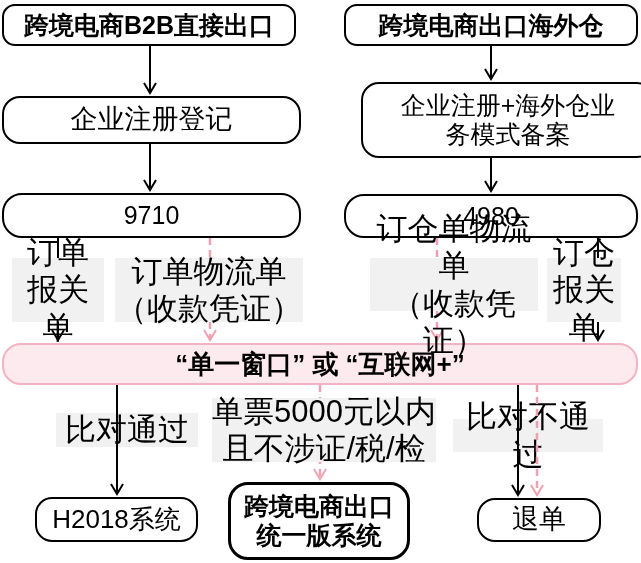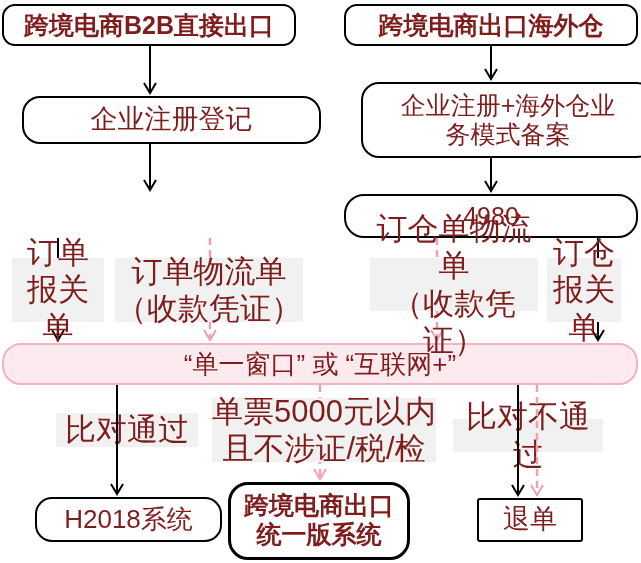--- a/index.html
+++ b/index.html
@@ -1,32 +1,32 @@
 <!DOCTYPE html>
 <html><head>
 <meta charset="utf-8">
 <style>
   html,body{margin:0;padding:0;background:#ffffff;}
   .canvas{
     position:relative;width:641px;height:563px;background:#ffffff;overflow:hidden;
-    font-family:"Liberation Sans","DejaVu Sans",sans-serif;color:#7f1d1d;
+    font-family:"Liberation Sans","DejaVu Sans",sans-serif;color:#000000;
   }
   svg.connectors{position:absolute;left:0;top:0;z-index:1;pointer-events:none;}
   svg.connectors-top{position:absolute;left:0;top:0;z-index:3;pointer-events:none;}
   .node{
     position:absolute;box-sizing:border-box;background:#ffffff;border:2px solid #000000;
     display:flex;align-items:center;justify-content:center;text-align:center;
     white-space:pre-line;line-height:1.15;z-index:2;
   }
   .node.bold{font-weight:700;}
-  .node.thick{border-width:3px;font-family:Liberation Serif, serif;}
+  .node.thick{border-width:3px;}
   .bar{
     position:absolute;box-sizing:border-box;background:#fdeaee;border:2px solid #f2b3c2;
     display:flex;align-items:center;justify-content:center;text-align:center;
-    font-weight:400;z-index:2;
+    font-weight:700;z-index:2;
   }
   .edge-label{
     position:absolute;box-sizing:border-box;background:#f1f1f1;
     display:flex;align-items:center;justify-content:center;text-align:center;
     white-space:pre-line;line-height:1.2;font-size:31px;z-index:2;
   }
 </style>
 </head>
 <body>
 
@@ -53,25 +53,26 @@
     <line x1="437" y1="238" x2="437" y2="340" stroke="#f0a1b0" stroke-width="2.5" stroke-dasharray="7 5" marker-end="url(#mPink)"></line>
     <line x1="598" y1="238" x2="598" y2="340" stroke="#000000" stroke-width="2" marker-end="url(#mBlack)"></line>
 
     <line x1="320" y1="385" x2="320" y2="479" stroke="#f0a1b0" stroke-width="2.5" stroke-dasharray="7 5" marker-end="url(#mPink)"></line>
   </svg>
 
   <div class="node bold" style="left:2px;top:4px;width:294px;height:42px;border-radius:13px;font-size:25px;">跨境电商B2B直接出口</div>
 
   <div class="node bold" style="left:344px;top:4px;width:294px;height:42px;border-radius:13px;font-size:25px;">跨境电商出口海外仓</div>
 
-  <div class="node" style="left:2px;top:96px;width:299px;height:48px;border-radius:18px;font-size:27px;margin-left:20px;">企业注册登记</div>
+  <div class="node" style="left:2px;top:96px;width:299px;height:48px;border-radius:18px;font-size:27px;">企业注册登记</div>
 
   <div class="node" style="left:361px;top:82px;width:294px;height:76px;border-radius:18px;font-size:25px;">企业注册+海外仓业
 务模式备案</div>
 
+  <div class="node" style="left:2px;top:193px;width:299px;height:45px;border-radius:20px;font-size:25px;">9710</div>
 
   <div class="node" style="left:344px;top:194px;width:294px;height:44px;border-radius:20px;font-size:25px;">4980</div>
 
   <div class="bar" style="left:2px;top:343px;width:636px;height:42px;border-radius:19px;font-size:26px;">“单一窗口” 或 “互联网+”</div>
 
   <div class="edge-label" style="left:12px;top:258px;width:92px;height:64px;">订单
 报关单</div>
 
   <div class="edge-label" style="left:115px;top:258px;width:188px;height:64px;">订单物流单
 （收款凭证）</div>
@@ -82,26 +83,26 @@
   <div class="edge-label" style="left:547px;top:258px;width:74px;height:64px;">订仓
 报关单</div>
 
   <div class="edge-label" style="left:56px;top:413px;width:142px;height:34px;">比对通过</div>
 
   <div class="edge-label" style="left:212px;top:398px;width:224px;height:64px;">单票5000元以内
 且不涉证/税/检</div>
 
   <div class="edge-label" style="left:453px;top:419px;width:150px;height:33px;">比对不通过</div>
 
-  <div class="node" style="left:35px;top:497px;width:187px;height:45px;border-radius:17px;font-size:26px;">H2018系统</div>
+  <div class="node" style="left:35px;top:497px;width:163px;height:45px;border-radius:17px;font-size:26px;">H2018系统</div>
 
   <div class="node bold thick" style="left:228px;top:482px;width:182px;height:78px;border-radius:20px;font-size:25px;">跨境电商出口
 统一版系统</div>
 
-  <div class="node" style="left:477px;top:498px;width:106px;height:44px;border-radius:3px;font-size:27px;">退单</div>
+  <div class="node" style="left:477px;top:498px;width:124px;height:44px;border-radius:18px;font-size:27px;">退单</div>
 
   <svg class="connectors-top" width="641" height="563" viewBox="0 0 641 563">
     <line x1="117" y1="385" x2="117" y2="494" stroke="#000000" stroke-width="2" marker-end="url(#mBlack)"></line>
     <line x1="518" y1="385" x2="518" y2="495" stroke="#000000" stroke-width="2" marker-end="url(#mBlack)"></line>
     <line x1="537" y1="385" x2="537" y2="495" stroke="#f0a1b0" stroke-width="2.5" stroke-dasharray="7 5" marker-end="url(#mPink)"></line>
   </svg>
 
 </div>
 
 </body></html>

